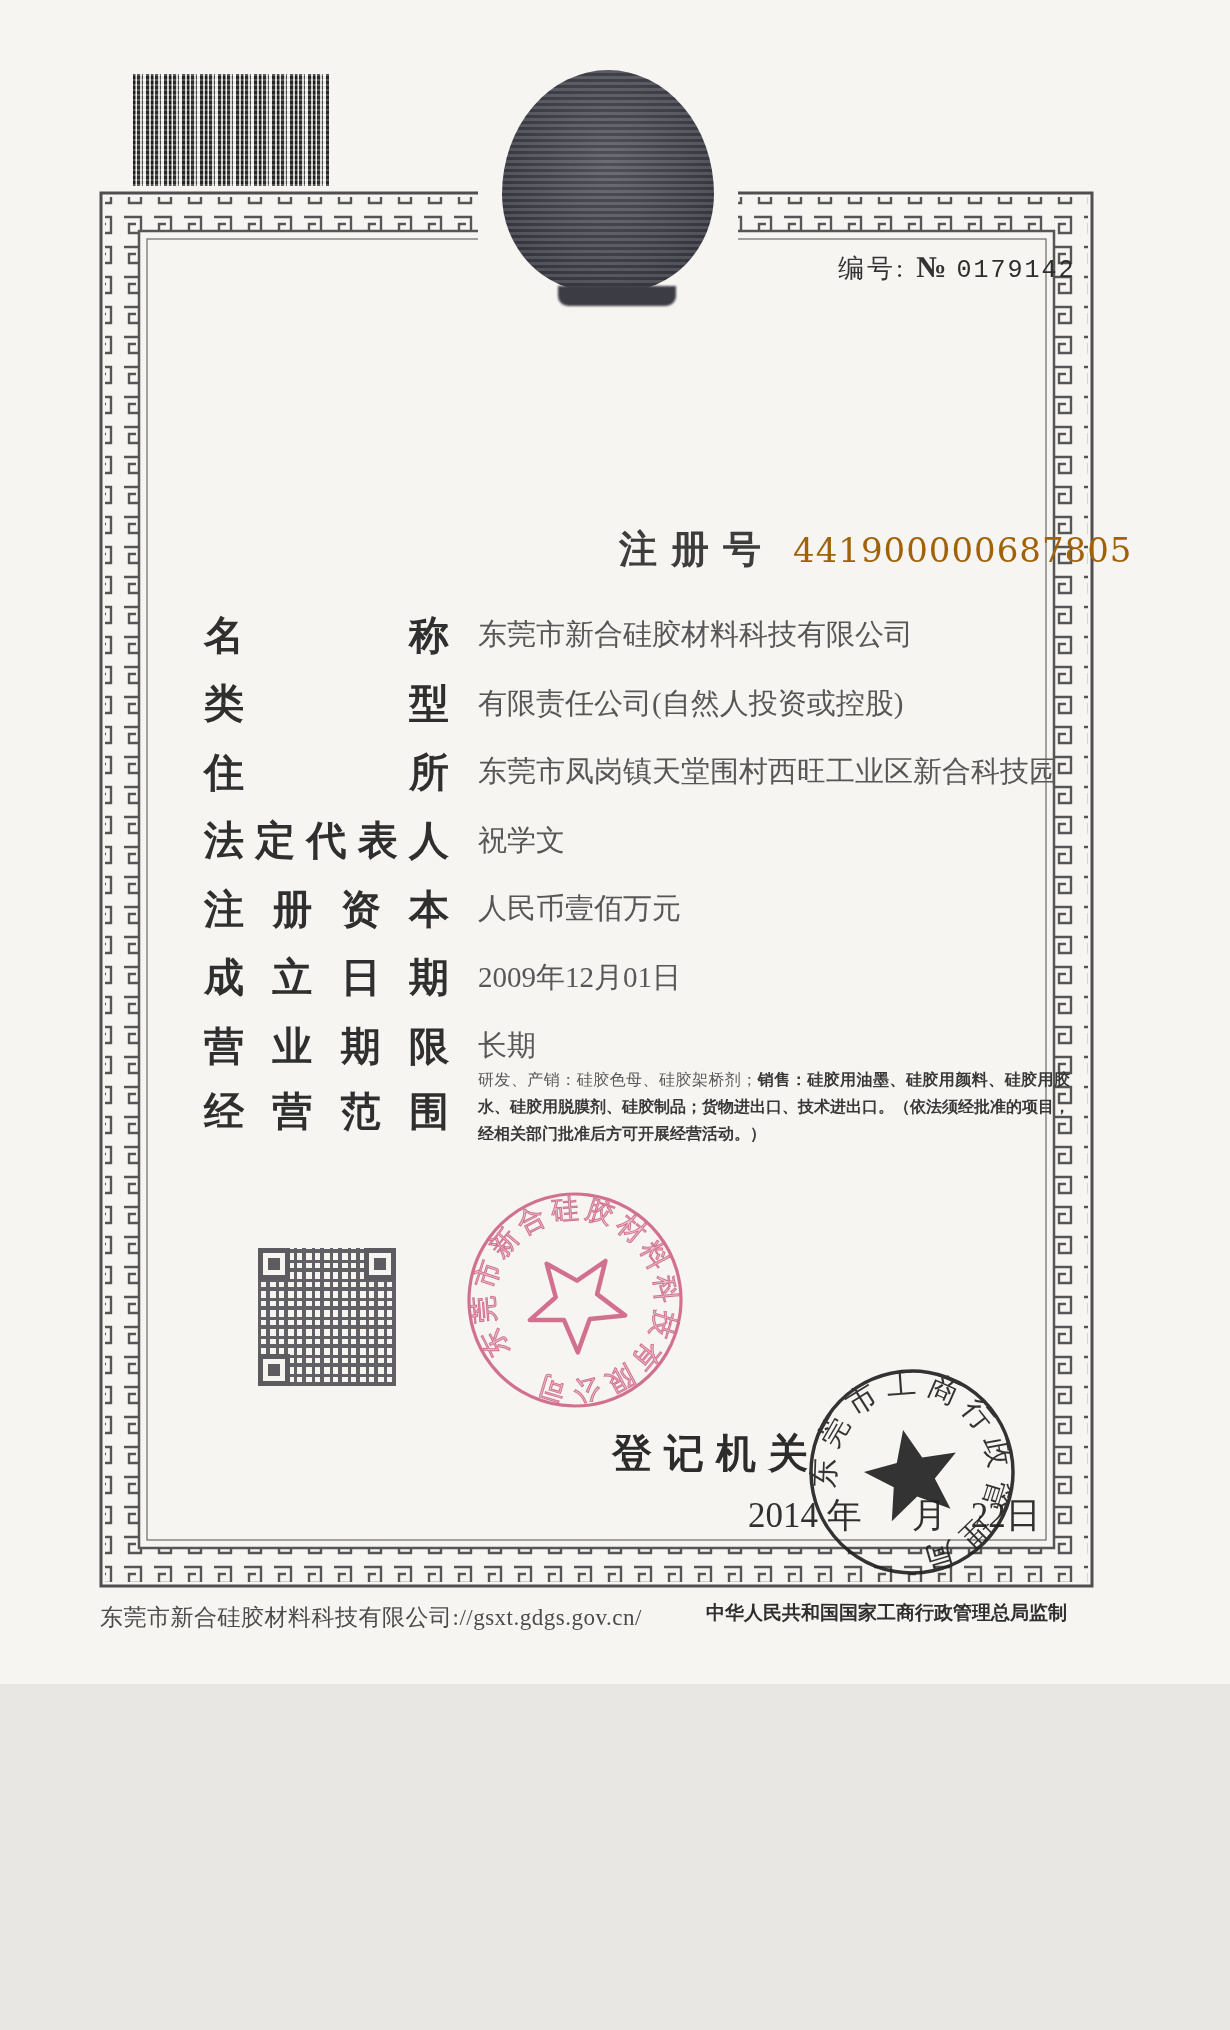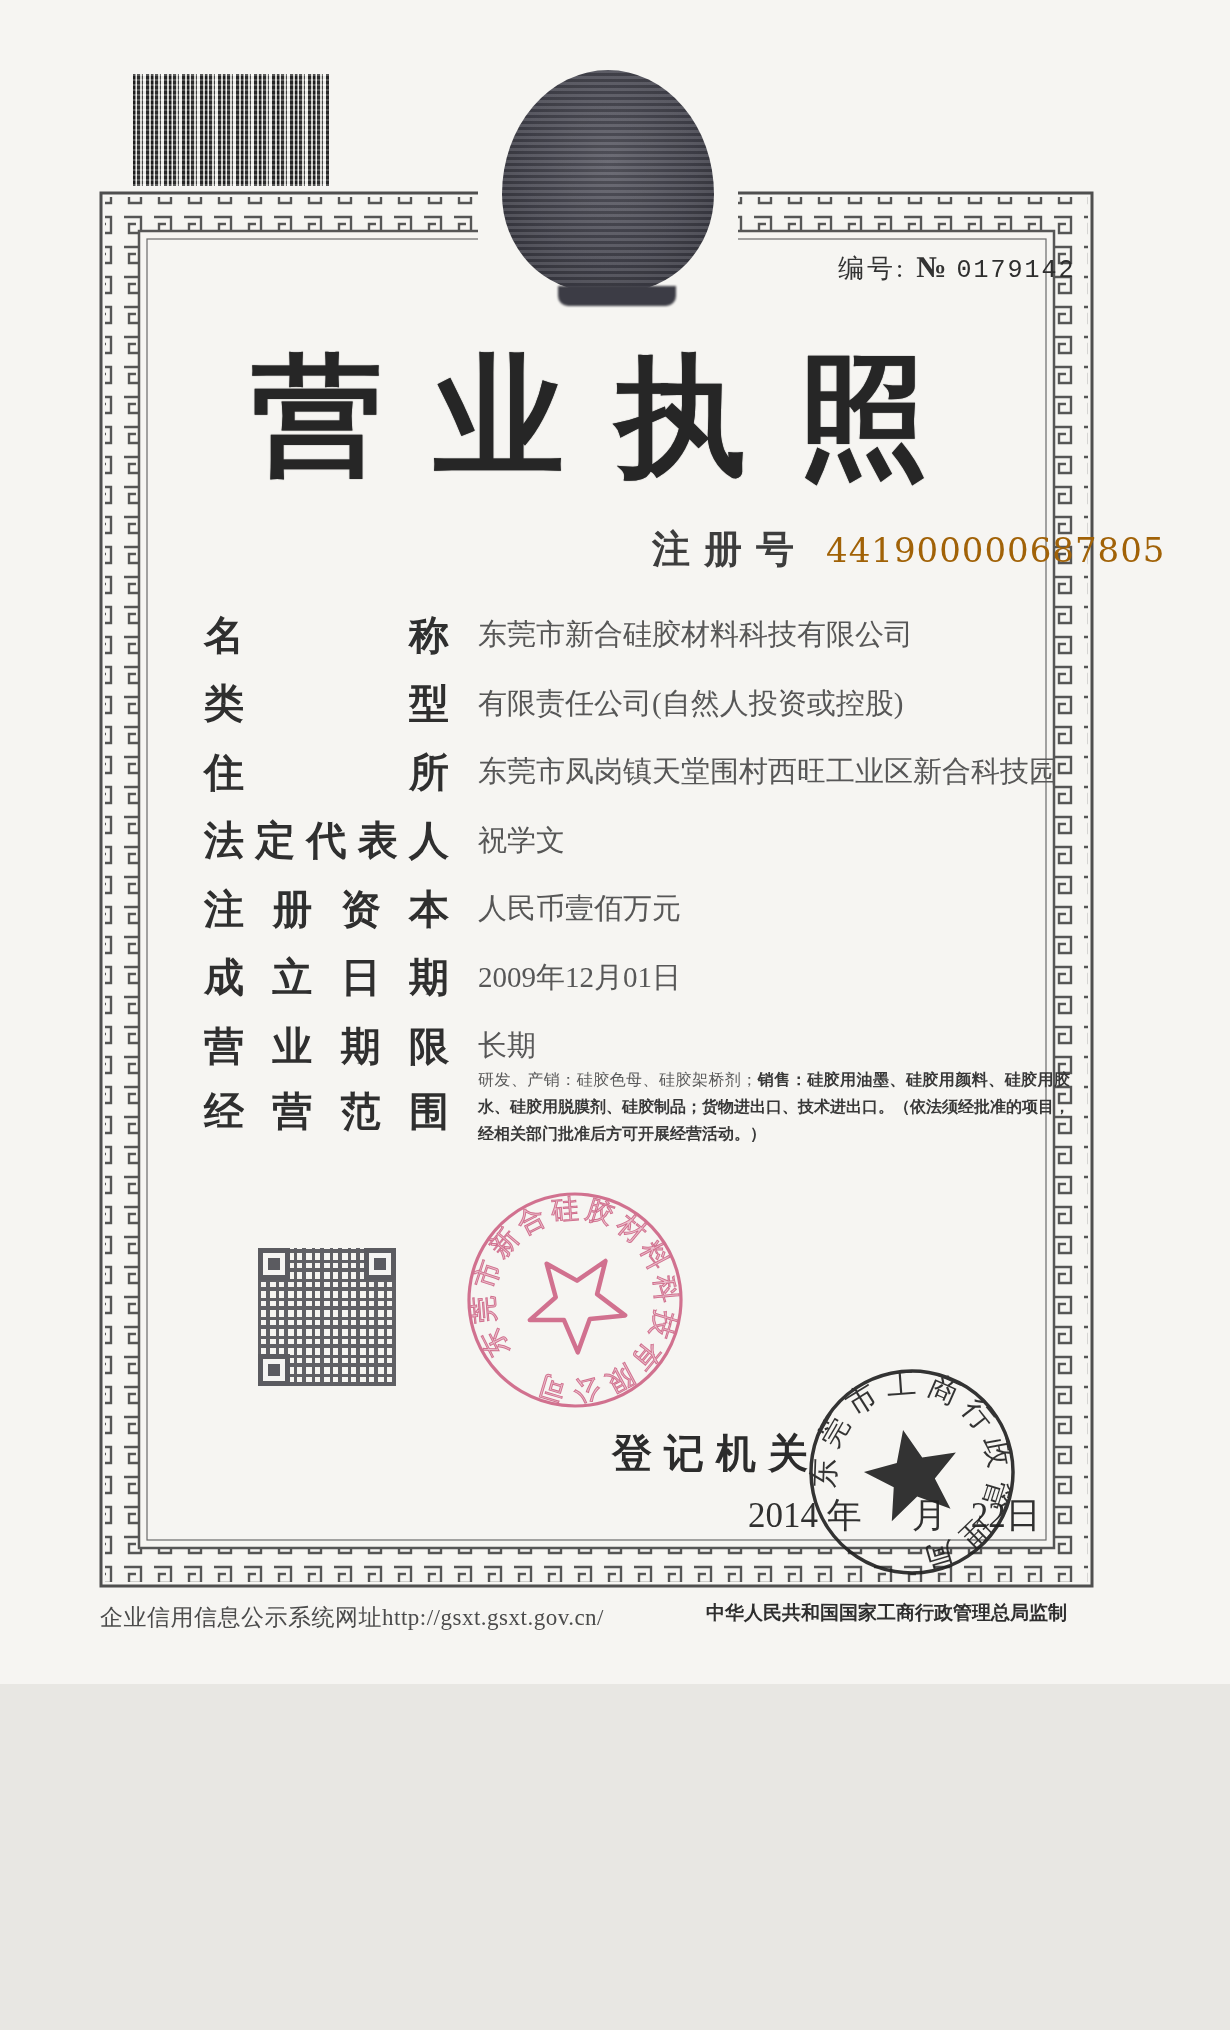--- a/index.html
+++ b/index.html
@@ -46,21 +46,21 @@
   
   .doc-title{
     position:absolute; left:252px; top:342px; font-size:130px; line-height:150px;
     font-weight:bold; letter-spacing:52px; white-space:nowrap; color:#262626;
     text-shadow:0 0 1px #444;
   }
   
   .reg-line{
     position:absolute; left:619px; top:524px; display:flex; align-items:baseline; gap:18px;
   }
-  .reg-line .lab{ font-size:38px; letter-spacing:14px; color:#3d3d3d; font-weight:600;margin-left:33px;}
+  .reg-line .lab{ font-size:38px; letter-spacing:14px; color:#3d3d3d; font-weight:600;}
   .reg-line .num{ font-family:"DejaVu Serif", serif; font-size:34px; color:#a16207; letter-spacing:1px;}
   
   .fields{ position:absolute; left:204px; top:601px; }
   .field-row{ display:flex; align-items:center; height:68.5px; }
   .field-label{
     width:245px; display:flex; justify-content:space-between;
     font-size:40px; font-weight:bold; color:#2f2f2f; flex:none;
   }
   .field-value{ margin-left:29px; font-size:29px; color:#575757; white-space:nowrap;}
   .scope-label{
@@ -126,21 +126,20 @@
   <div class="emblem-mat"></div>
   <div class="emblem"></div>
   <div class="emblem-base"></div>
 
   <div class="serial">
     <span class="lab">编号:</span>
     <span class="numero">№</span>
     <span class="digits">0179142</span>
   </div>
 
-  <div class="doc-title">营业执照</div>
 
   <div class="reg-line">
     <span class="lab">注册号</span>
     <span class="num">441900000687805</span>
   </div>
 
   <div class="fields">
       <div class="field-row">
         <div class="field-label">
           <span>名</span>
@@ -244,16 +243,16 @@
       <defs>
         <path id="blackTextCircle" d="M37,115 A78,78 0 1 1 193,115 A78,78 0 1 1 37,115"></path>
       </defs>
       <text font-size="30" fill="#1f1f1f" letter-spacing="8">
         <textPath href="#blackTextCircle">东莞市工商行政管理局</textPath>
       </text>
       <polygon points="115,72 128,103 162,105 136,126 145,159 115,140 85,159 94,126 68,105 102,103" fill="#1f1f1f"></polygon>
     </g>
   </svg>
 
-  <div class="footer-left">企业信用信息公示系统网址http://gsxt.gsxt.gov.cn/</div>
+  <div class="footer-left">东莞市新合硅胶材料科技有限公司://gsxt.gdgs.gov.cn/</div>
   <div class="footer-right">中华人民共和国国家工商行政管理总局监制</div>
 
 </div>
 
 </body></html>

